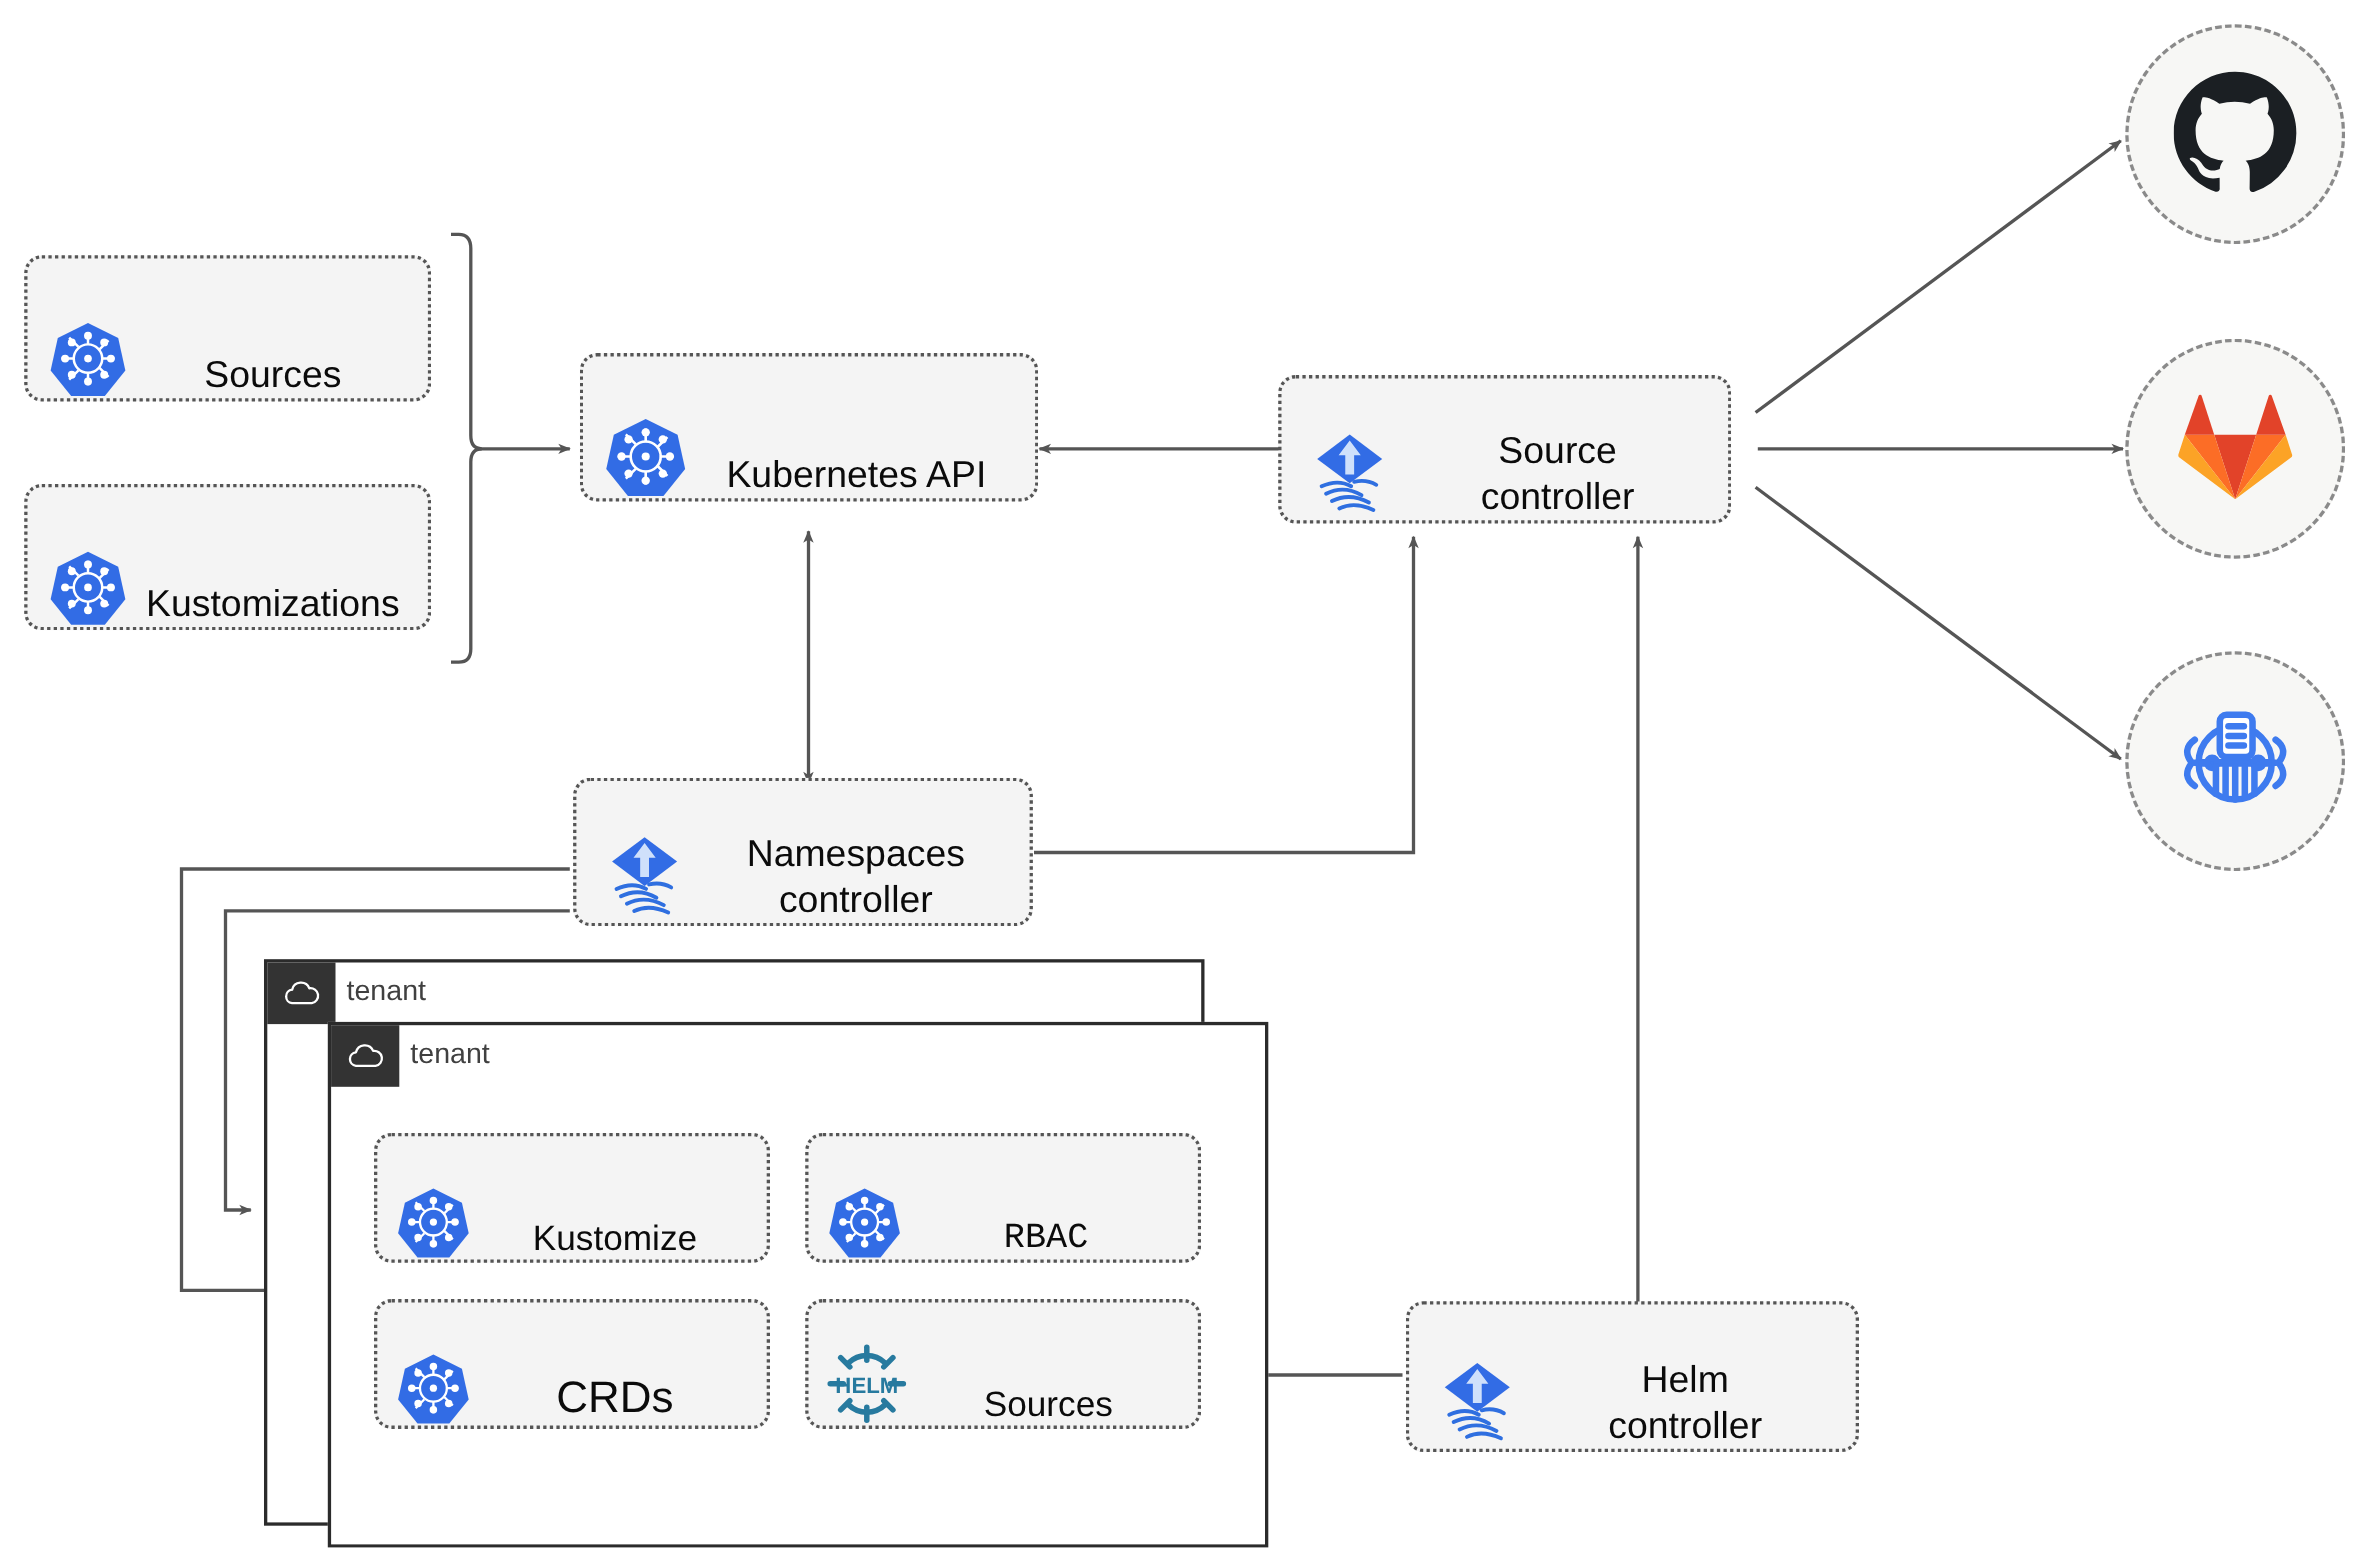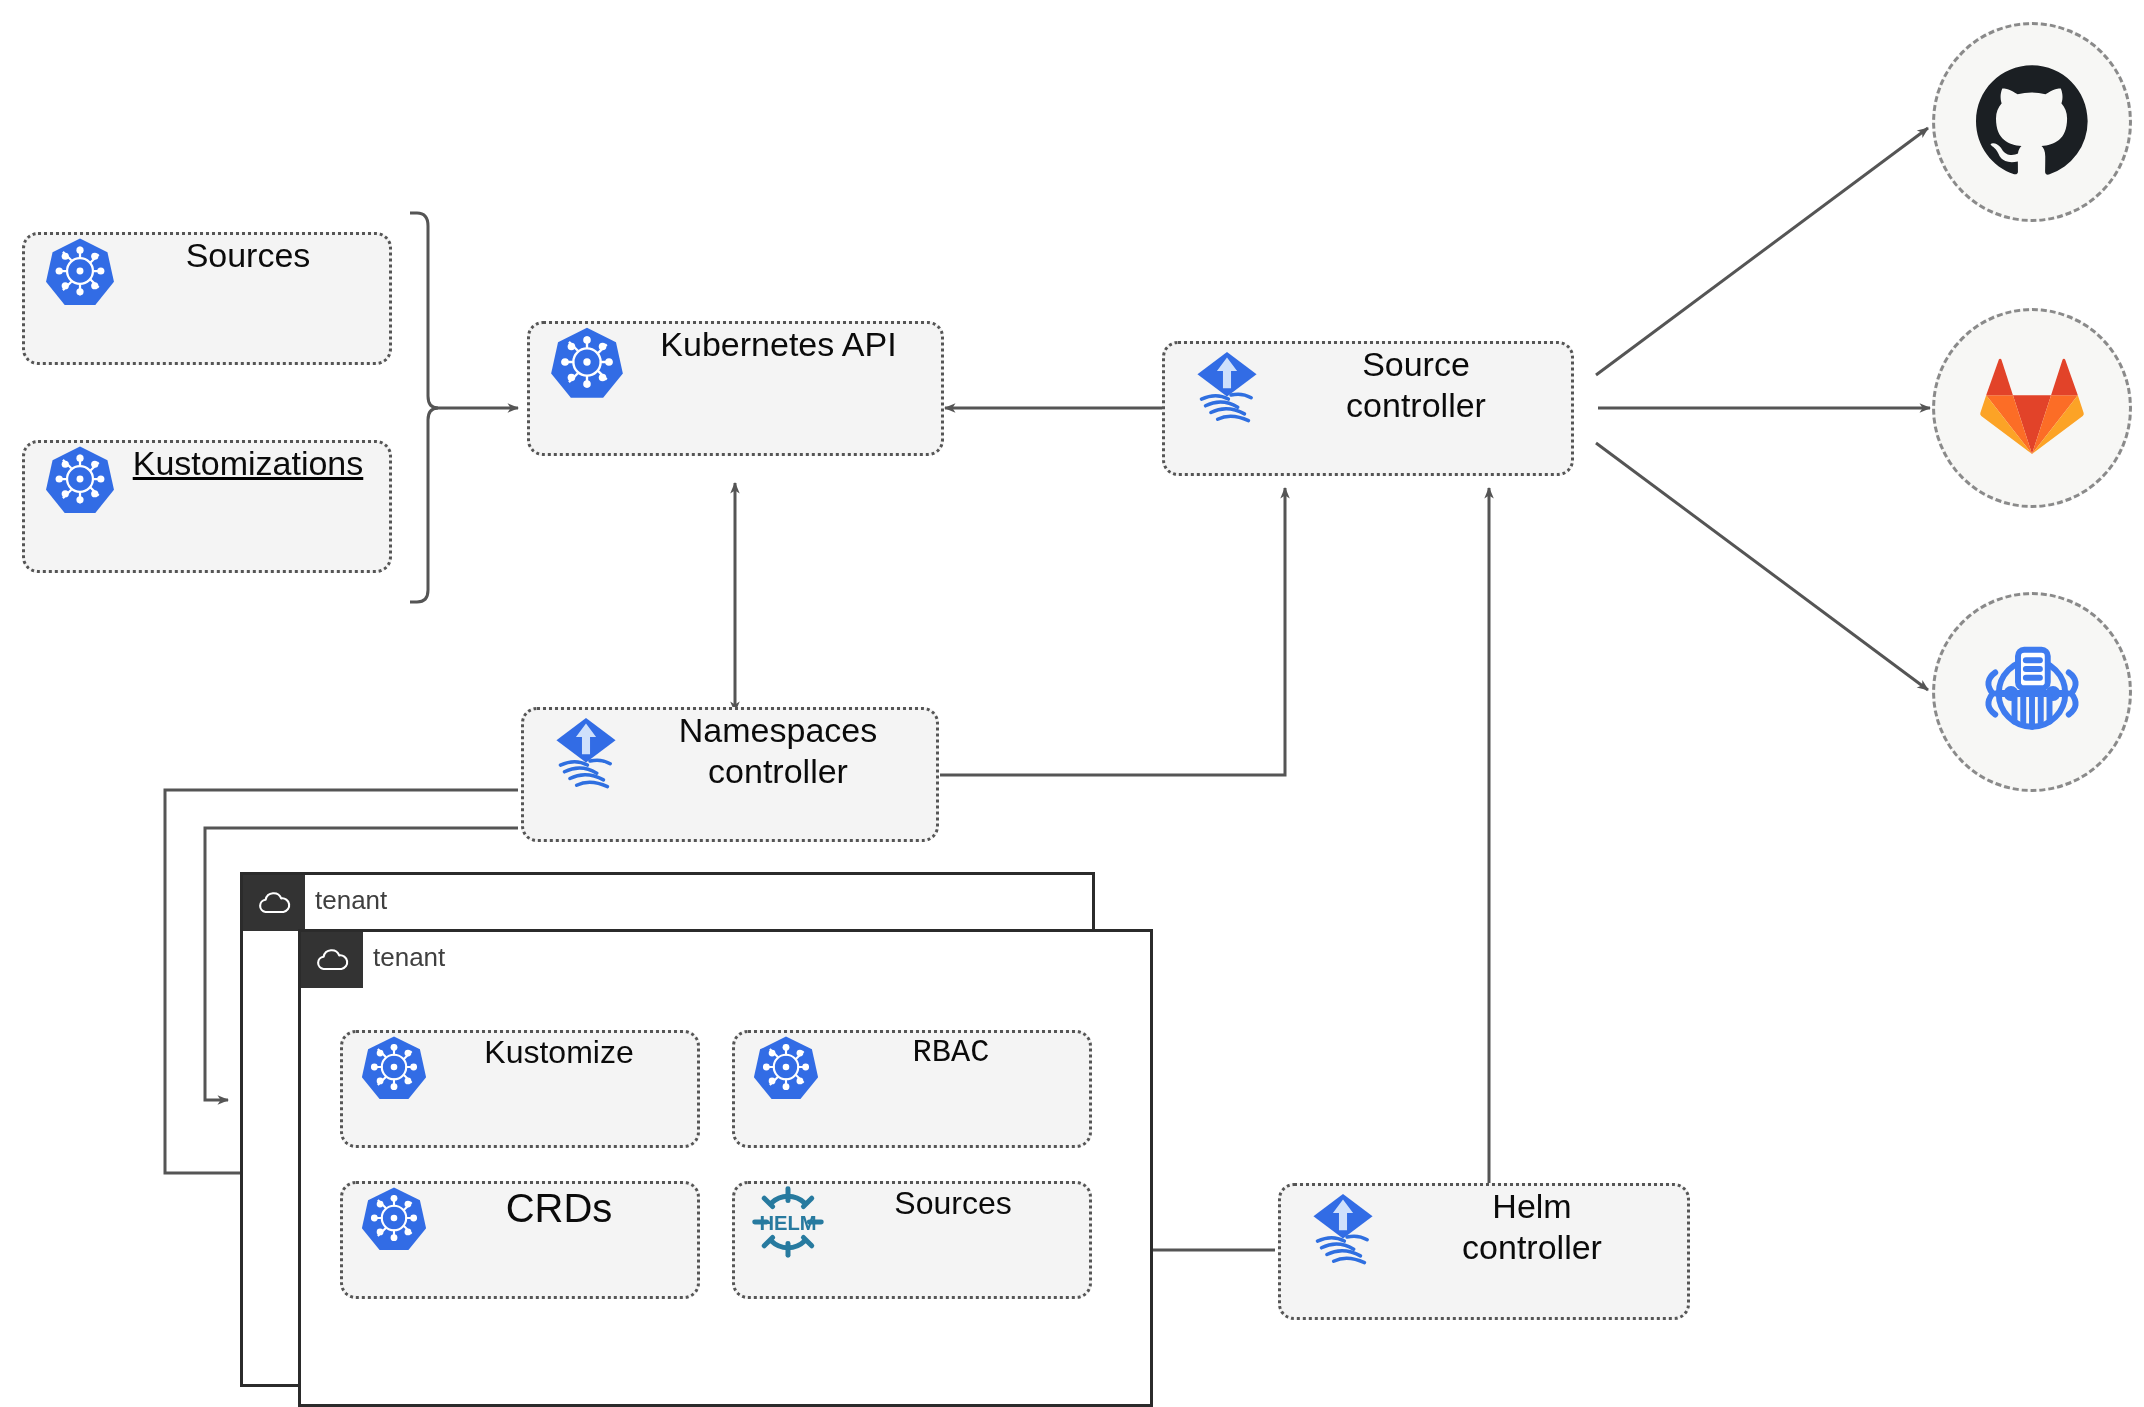--- a/index.html
+++ b/index.html
@@ -6,21 +6,21 @@
   body{font-family:"Liberation Sans","DejaVu Sans",sans-serif;}
   #canvas{position:relative;width:2144px;height:1407px;background:#fff;overflow:hidden;}
 
   
   .node{
     position:absolute;
     background:#f4f4f4;
     border:3px dotted #555555;
     border-radius:16px;
     display:flex;
-    align-items:flex-start;
+    align-items:flex-end;
     box-sizing:border-box;
   }
   .node .ico{flex:0 0 auto;display:flex;align-items:center;justify-content:center;}
   .node .lbl{
     flex:1 1 auto;
     text-align:center;
     color:#0b0b0b;
     line-height:1.22;
     white-space:pre-line;
   }
@@ -137,21 +137,21 @@
             <circle cx="45.1" cy="45.1" r="3.2"></circle>
           <circle cx="18.9" cy="45.1" r="3.2"></circle>
             <circle cx="45.1" cy="18.9" r="3.2"></circle>
         </g>
         <circle cx="32" cy="32" r="11.5" fill="none" stroke="#fff" stroke-width="2"></circle>
       </svg>
     </span>
     <span class="lbl" style="font-size:34px;">Sources</span>
   </div>
 
-  <div class="node" style="left:22px;top:440px;width:370px;height:133px;padding:0 14px;text-decoration:underline;">
+  <div class="node" style="left:22px;top:440px;width:370px;height:133px;padding:0 14px;">
     <span class="ico k8s-ico" style="width:82px;">
       <svg width="72" height="72" viewBox="0 0 64 64">
         <path d="M32 3.2 56.4 15.4 62.2 41.6 45.6 62.2 18.4 62.2 1.8 41.6 7.6 15.4Z" fill="#326CE5"></path>
         <g fill="#fff">
           <circle cx="32" cy="32" r="3.1"></circle>
           <path d="M31 10.5h2v10.6h-2zM31 42.9h2v10.6h-2zM10.6 31h10.6v2H10.6zM42.8 31h10.6v2H42.8z"></path>
           <path d="M16.1 15.7l1.4-1.4 7.5 7.5-1.4 1.4zM40.4 40l1.4-1.4 7.5 7.5-1.4 1.4zM16.1 48.3l7.5-7.5 1.4 1.4-7.5 7.5zM40.4 24l7.5-7.5 1.4 1.4-7.5 7.5z"></path>
           <circle cx="32" cy="13.5" r="3.2"></circle>
             <circle cx="32" cy="50.5" r="3.2"></circle>
           <circle cx="13.5" cy="32" r="3.2"></circle>

